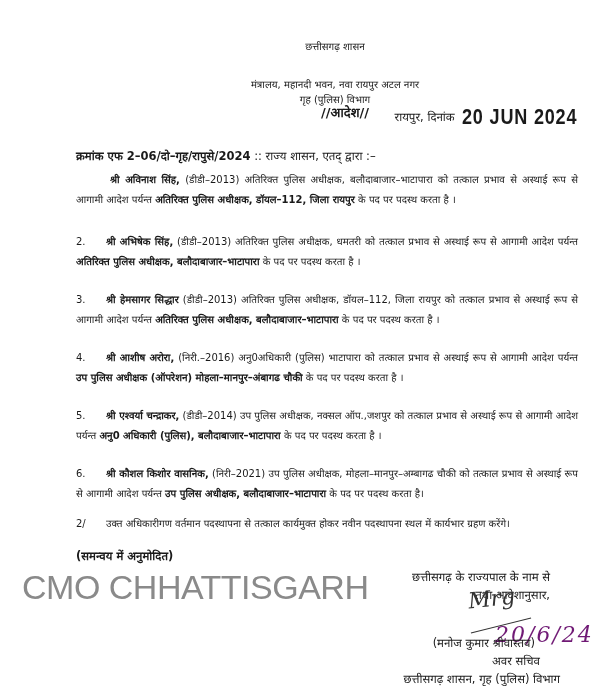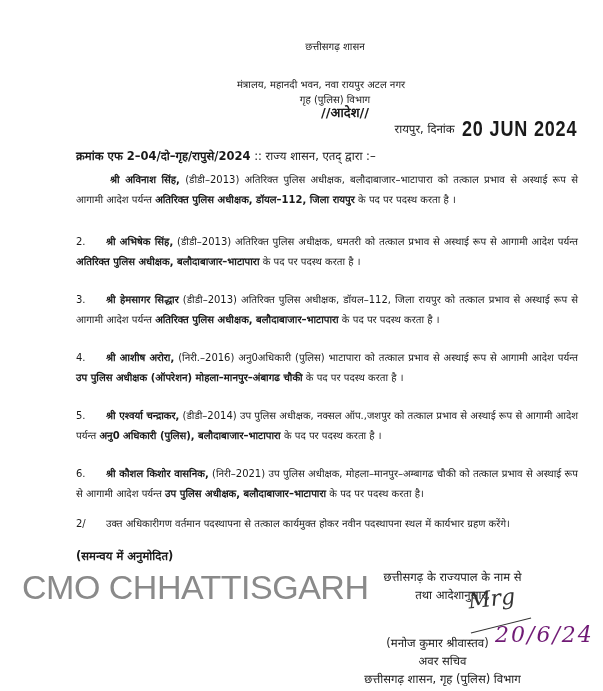--- a/index.html
+++ b/index.html
@@ -3,51 +3,51 @@
 <meta charset="utf-8">
 <style>
   html, body { margin: 0; padding: 0; background: #ffffff; }
   body {
     width: 603px; height: 691px; position: relative; overflow: hidden;
     font-family: "DejaVu Sans", "Liberation Sans", sans-serif;
     color: #1a1a1a;
   }
   .hdr { position: absolute; left: 210px; width: 250px; text-align: center; font-size: 10px; line-height: 19px; }
   .order-title { position: absolute; left: 250px; top: 103px; width: 190px; text-align: center; font-size: 13px; font-weight: bold; }
-  .date-line { position: absolute; right: 0; top: 116px; white-space: nowrap; font-size: 11.5px; }
+  .date-line { position: absolute; right: 0; top: 104px; white-space: nowrap; font-size: 11.5px; }
   .date-stamp { font-family: "Liberation Sans", sans-serif; font-weight: bold; font-size: 22px; letter-spacing: 1px; transform: scaleX(0.82); display: inline-block; transform-origin: left center; vertical-align: -3px; margin-left: 4px; }
   .ref { position: absolute; left: 76px; top: 148px; font-size: 11.5px; white-space: nowrap; }
   .ref b { font-weight: bold; }
   .para { position: absolute; left: 76px; width: 502px; font-size: 10px; line-height: 20px; text-align: justify; }
   .para .num { display: inline-block; width: 30px; }
   .para .indent { display: inline-block; width: 34px; }
   .para b { font-weight: bold; }
   .approved { position: absolute; left: 76px; top: 548px; font-size: 11.5px; font-weight: bold; }
   .watermark { position: absolute; left: 22px; top: 568px; font-family: "Liberation Sans", sans-serif; font-size: 34px; color: #8a8a8a; letter-spacing: -0.5px; white-space: nowrap; }
-  .sig-block { position: absolute; left: 355px; width: 195px; text-align: center; font-size: 11.5px; line-height: 19px; }
+  .sig-block { position: absolute; left: 355px; width: 195px; text-align: right; font-size: 11.5px; line-height: 19px; }
   .signature { position: absolute; left: 468px; top: 586px; font-family: "DejaVu Serif", serif; font-style: italic; font-size: 22px; color: #333; transform: rotate(-6deg); }
   .sig-date { position: absolute; left: 495px; top: 622px; font-family: "DejaVu Serif", serif; font-style: italic; font-size: 22px; color: #701a75; letter-spacing: 2px; }
   .sig-stroke { position: absolute; left: 470px; top: 625px; width: 62px; height: 1px; background: #333; transform: rotate(-14deg); }
 </style>
 </head>
 <body>
 
 <div class="hdr" style="top:37px;">छत्तीसगढ़ शासन</div>
 <div class="hdr" style="top:56px;margin-top:34px;">गृह (पुलिस) विभाग</div>
-<div class="hdr" style="top:75px; left:176px; width:290px;">मंत्रालय, महानदी भवन, नवा रायपुर अटल नगर</div>
+<div class="hdr" style="top:75px; left:190px; width:290px;">मंत्रालय, महानदी भवन, नवा रायपुर अटल नगर</div>
 
 <div class="order-title">//आदेश//</div>
 
 <div class="date-line">
   <span>रायपुर, दिनांक</span>
   <span class="date-stamp">20 JUN 2024</span>
 </div>
 
 <div class="ref">
-  <b>क्रमांक एफ 2–04/दो–गृह/रापुसे/2024</b>
+  <b>क्रमांक एफ 2–06/दो–गृह/रापुसे/2024</b>
   <span>:: राज्य शासन, एतद् द्वारा :–</span>
 </div>
 
 <div class="para" style="top:170px;">
   <span class="indent"></span><b>श्री अविनाश सिंह,</b><span> (डीडी–2013) अतिरिक्त पुलिस अधीक्षक, बलौदाबाजार–भाटापारा को तत्काल प्रभाव से अस्थाई रूप से आगामी आदेश पर्यन्त </span><b>अतिरिक्त पुलिस अधीक्षक, डॉयल–112, जिला रायपुर</b><span> के पद पर पदस्थ करता है ।</span>
 </div>
 
 <div class="para" style="top:232px;">
   <span class="num">2.</span><b>श्री अभिषेक सिंह,</b><span> (डीडी–2013) अतिरिक्त पुलिस अधीक्षक, धमतरी को तत्काल प्रभाव से अस्थाई रूप से आगामी आदेश पर्यन्त </span><b>अतिरिक्त पुलिस अधीक्षक, बलौदाबाजार–भाटापारा</b><span> के पद पर पदस्थ करता है ।</span>
 </div>

